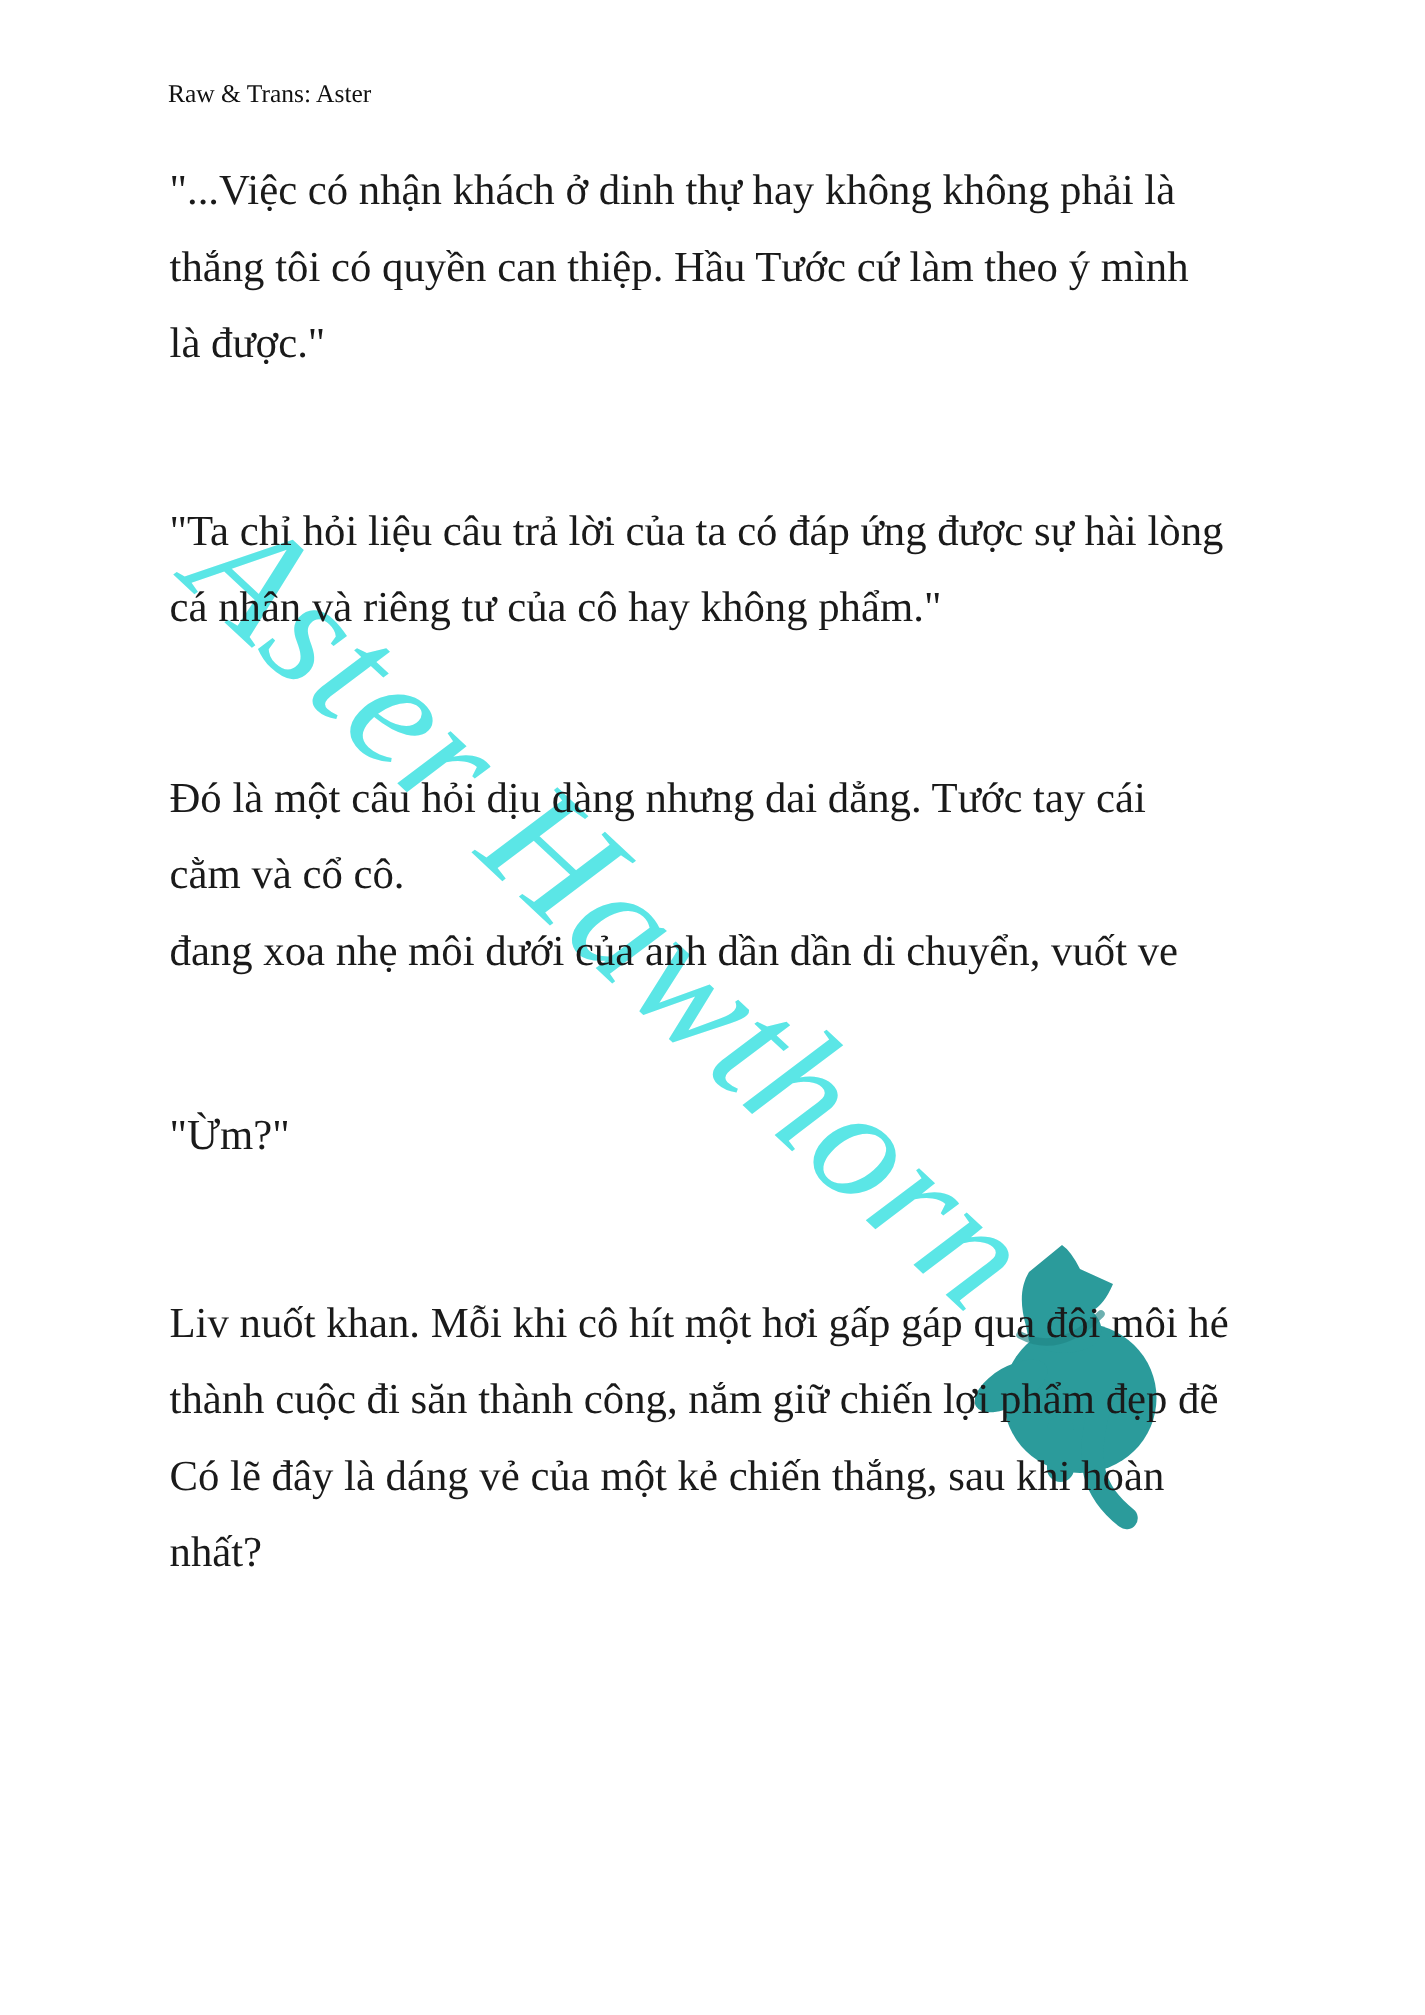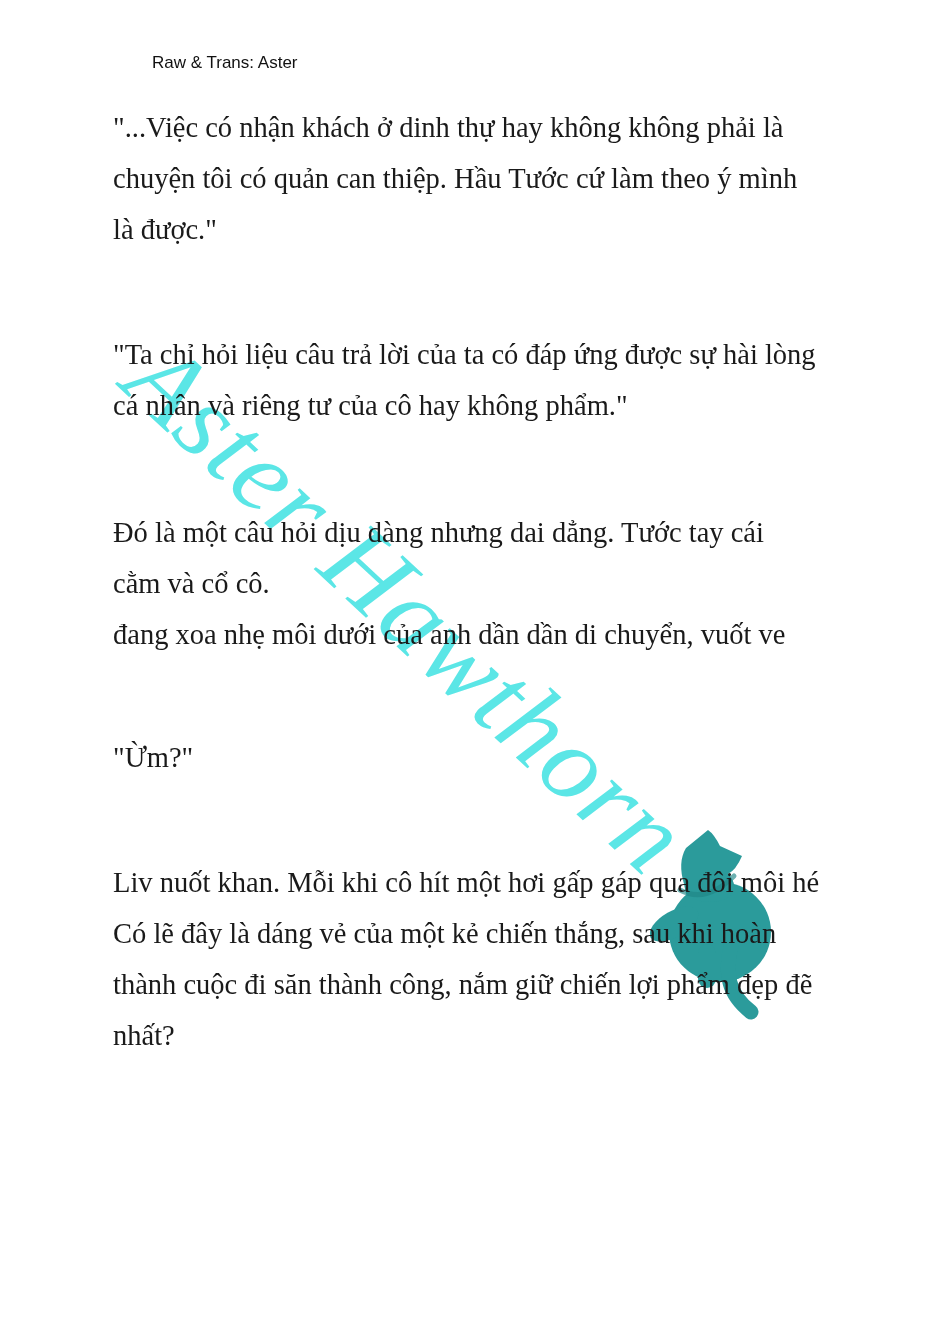--- a/index.html
+++ b/index.html
@@ -10,26 +10,25 @@
     height: 1343px;
     margin: 0 auto;
     background: #ffffff;
     overflow: hidden;
     font-family: "Liberation Serif", serif;
   }
   .credit {
     position: absolute;
     left: 112px;
     top: 53px;
-    font-family: Liberation Sans, sans-serif;
+    font-family: Liberation Serif, serif;
     font-size: 17px;
     color: #111111;
     z-index: 3;
     white-space: nowrap;
-    margin-left: 40px;
   }
   .watermark {
     position: absolute;
     left: 186px;
     top: 316px;
     font-family: "Liberation Serif", serif;
     font-style: italic;
     font-size: 108px;
     letter-spacing: 2px;
     white-space: nowrap;
@@ -78,40 +77,40 @@
 
     <path d="M 30 64 Q 56 78 84 50" fill="none" stroke-width="5" stroke-linecap="round" opacity="0.65" stroke="#1e8585"></path>
   </svg>
 
   <div class="credit">Raw &amp; Trans: Aster</div>
 
   <div class="body-text">
 
     <p class="para" style="top:102px">
       <span class="line">"...Việc có nhận khách ở dinh thự hay không không phải là</span>
-      <span class="line">chuyện tôi có quản can thiệp. Hầu Tước cứ làm theo ý mình</span>
+      <span class="line">thắng tôi có quyền can thiệp. Hầu Tước cứ làm theo ý mình</span>
       <span class="line">là được."</span>
     </p>
 
     <p class="para" style="top:329px">
       <span class="line">"Ta chỉ hỏi liệu câu trả lời của ta có đáp ứng được sự hài lòng</span>
       <span class="line">cá nhân và riêng tư của cô hay không phẩm."</span>
     </p>
 
     <p class="para" style="top:507px">
       <span class="line">Đó là một câu hỏi dịu dàng nhưng dai dẳng. Tước tay cái</span>
       <span class="line">cằm và cổ cô.</span>
       <span class="line">đang xoa nhẹ môi dưới của anh dần dần di chuyển, vuốt ve</span>
     </p>
 
     <p class="para" style="top:732px">
       <span class="line">"Ừm?"</span>
     </p>
 
     <p class="para" style="top:857px">
       <span class="line">Liv nuốt khan. Mỗi khi cô hít một hơi gấp gáp qua đôi môi hé</span>
+      <span class="line">thành cuộc đi săn thành công, nắm giữ chiến lợi phẩm đẹp đẽ</span>
       <span class="line">Có lẽ đây là dáng vẻ của một kẻ chiến thắng, sau khi hoàn</span>
-      <span class="line">thành cuộc đi săn thành công, nắm giữ chiến lợi phẩm đẹp đẽ</span>
       <span class="line">nhất?</span>
     </p>
 
   </div>
 </div>
 
 </body></html>

